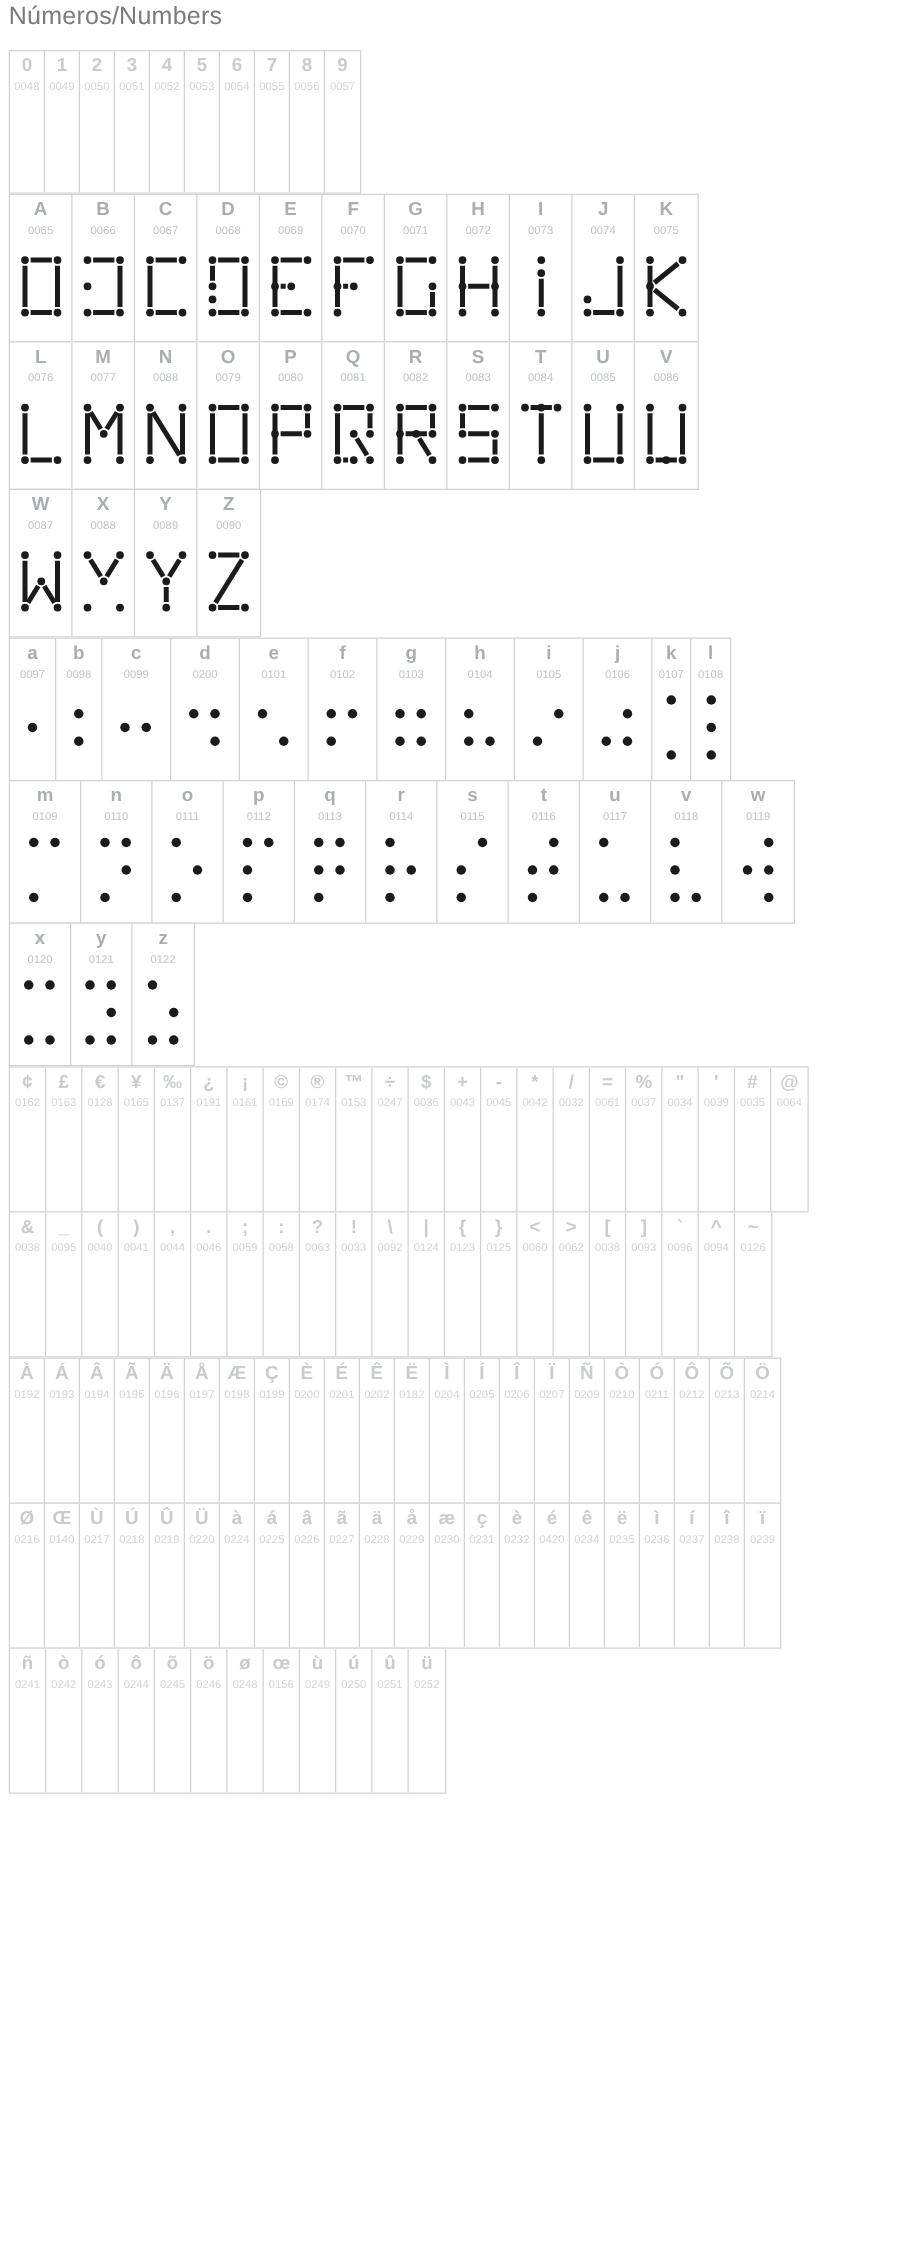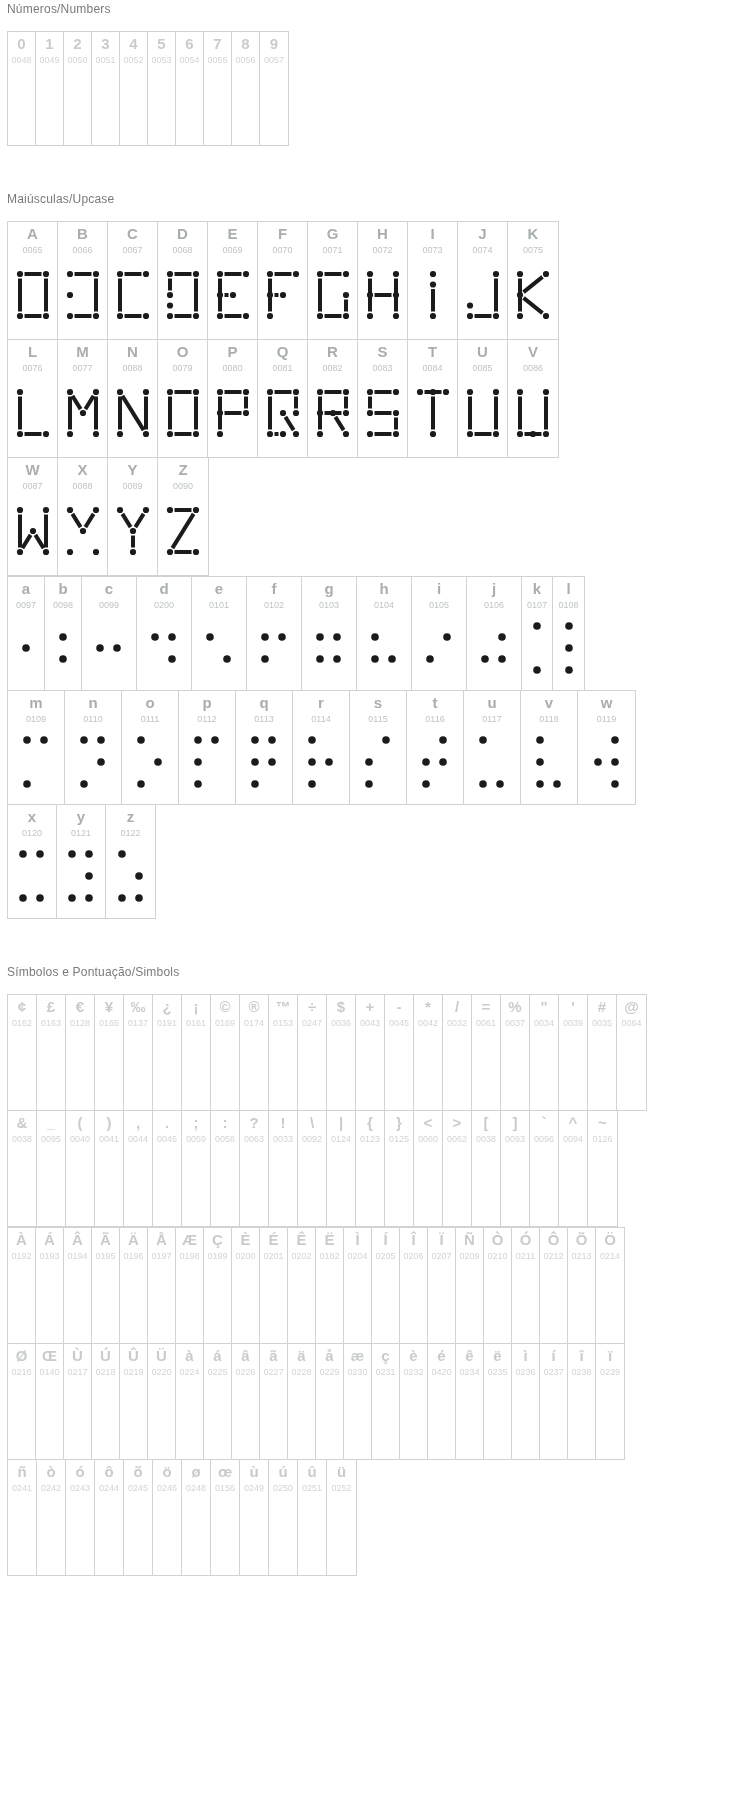--- a/index.html
+++ b/index.html
@@ -3,21 +3,21 @@
 <meta charset="utf-8">
 <style>
   :root{
     --header:#7a7a7a; --border:#d2d2d2; --glyph:#1b1b1b;
     --label:#a9aeb1; --labelM:#c9cccd; --code:#bfc4c6; --codeM:#d2d4d5; --bg:#ffffff;
   }
   *{box-sizing:border-box;margin:0;padding:0}
   html,body{background:var(--bg)}
   body{width:730px;height:1794px;overflow:hidden;font-family:"Liberation Sans",sans-serif}
   .page{padding:2px 0 0 7px}
-  h2{font-size:12px;font-weight:400;color:var(--header);letter-spacing:.2px;margin:46px 0 15px 0}
+  h2{font-size:20px;font-weight:400;color:var(--header);letter-spacing:.2px;margin:46px 0 15px 0}
   section:first-of-type h2{margin-top:0}
   .grid-row{display:flex;width:max-content;border:1px solid var(--border);background:#fff}
   .grid-row + .grid-row{margin-top:-1px}
   .cell{flex:none;display:flex;flex-direction:column;align-items:center;border-right:1px solid var(--border);overflow:hidden}
   .cell:last-child{border-right:0}
   .cell-ch{margin-top:3px;font-size:15px;font-weight:700;color:var(--label);line-height:1.25}
   .cell-ch.missing{color:var(--labelM)}
   .cell-code{margin-top:2px;font-size:9px;line-height:1.1;color:var(--code);white-space:nowrap}
   .cell-code.missing{color:var(--codeM)}
   .cell-glyph{flex:1;width:100%;display:flex;align-items:center;justify-content:center;padding-bottom:5px}
@@ -79,21 +79,20 @@
           <div class="cell" style="width: 28px; height: 113px;">
             <div class="cell-ch missing">9</div>
             <div class="cell-code missing">0057</div>
             <div class="cell-glyph"></div>
           </div>
         </div>
       </div>
   </section>
 
   <section>
-    <h2>Maiúsculas/Upcase</h2>
     <div>
         <div class="grid-row">
           <div class="cell" style="width: 50px; height: 117px;">
             <div class="cell-ch">A</div>
             <div class="cell-code">0065</div>
             <div class="cell-glyph">
               <svg viewBox="0 0 38 52" width="38" height="52">
                 <line x1="10.5" y1="5" x2="27.5" y2="5" stroke="#1b1b1b" stroke-width="4"></line>
                 <line x1="6" y1="9.5" x2="6" y2="42.5" stroke="#1b1b1b" stroke-width="4"></line>
                 <line x1="32" y1="9.5" x2="32" y2="42.5" stroke="#1b1b1b" stroke-width="4"></line>
@@ -813,21 +812,20 @@
                 <circle cx="27" cy="28" r="3.8" fill="#1b1b1b"></circle>
                 <circle cx="27" cy="50" r="3.8" fill="#1b1b1b"></circle>
               </svg>
             </div>
           </div>
         </div>
       </div>
   </section>
 
   <section>
-    <h2>Símbolos e Pontuação/Simbols</h2>
     <div>
         <div class="grid-row">
           <div class="cell" style="width: 29px; height: 115px;">
             <div class="cell-ch missing">¢</div>
             <div class="cell-code missing">0162</div>
             <div class="cell-glyph"></div>
           </div>
           <div class="cell" style="width: 29px; height: 115px;">
             <div class="cell-ch missing">£</div>
             <div class="cell-code missing">0163</div>

